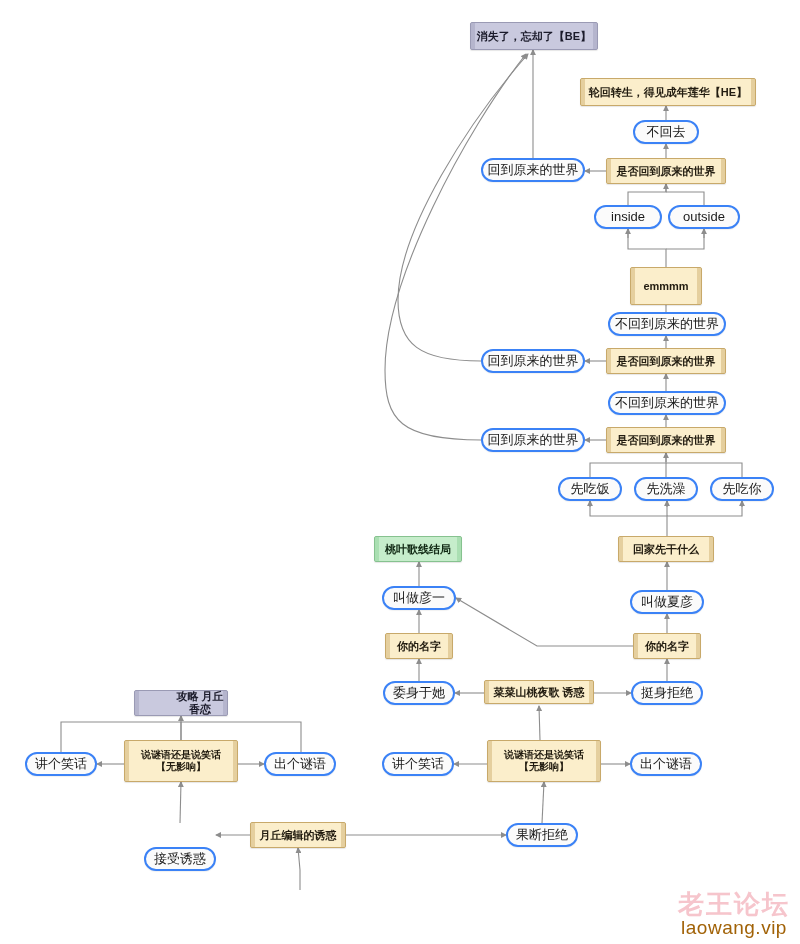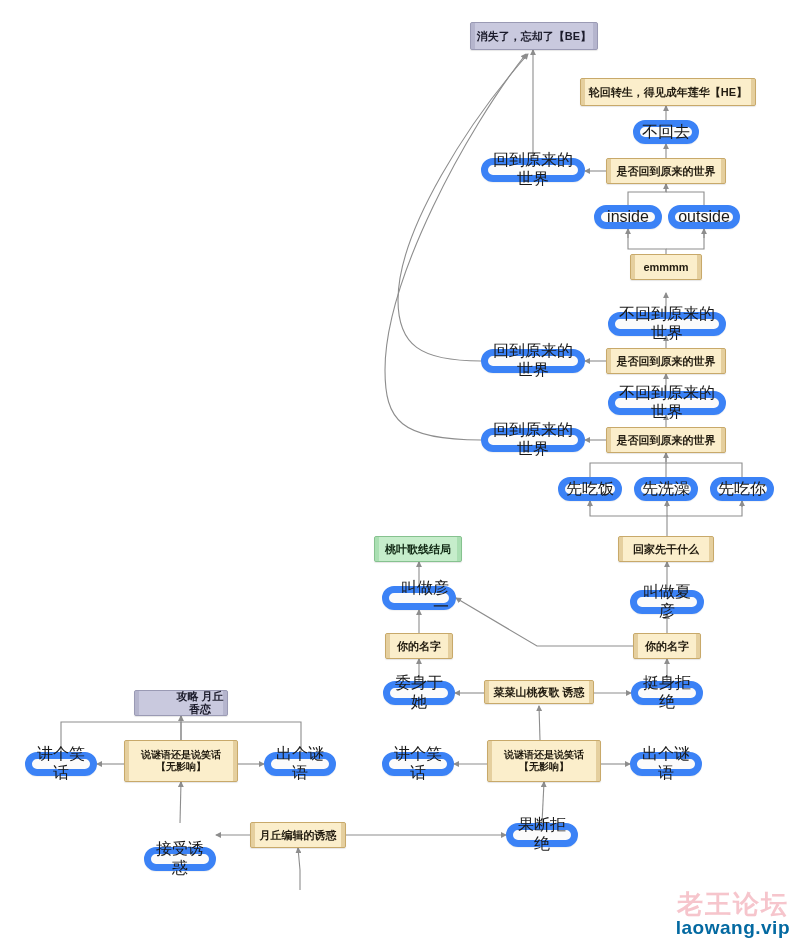--- a/index.html
+++ b/index.html
@@ -35,23 +35,23 @@
     justify-content: center;
     text-align: center;
     line-height: 1.18;
     color: #1a1a1a;
     white-space: pre-line;
     user-select: none;
   }
   
   .n-round {
     background: #fbfbfb;
-    border: 7px solid #3b82f6;
+    border: 2px solid #3b82f6;
     border-radius: 14px;
-    font-size: 16px;
+    font-size: 13px;
     box-shadow: 0 1px 1px rgba(0,0,0,0.06);
   }
   
   .n-tan {
     background: #fbeecb;
     border: 1px solid #c8a96a;
     border-radius: 2px;
     font-size: 11px;
     font-weight: bold;
     color: #221c10;
@@ -102,22 +102,22 @@
   }
   #watermark .wm-cn {
     font-size: 26px;
     font-weight: bold;
     color: #f6c5cc;
     letter-spacing: 2px;
     line-height: 1.05;
   }
   #watermark .wm-en {
     font-size: 19px;
-    font-weight: bold;
-    color: #0369a1;
+    font-weight: normal;
+    color: #a16207;
     letter-spacing: 0.5px;
     line-height: 1.05;
   }
   #watermark-ghost {
     position: absolute;
     right: 118px;
     bottom: 2px;
     font-size: 10px;
     color: #e9e9e9;
     pointer-events: none;
@@ -247,21 +247,21 @@
     </g>
   </svg>
 
   <div class="node n-purple" style="left:470px;top:22px;width:128px;height:28px;">消失了，忘却了【BE】</div>
   <div class="node n-tan" style="left:580px;top:78px;width:176px;height:28px;">轮回转生，得见成年莲华【HE】</div>
   <div class="node n-round" style="left:633px;top:120px;width:66px;height:24px;">不回去</div>
   <div class="node n-round" style="left:481px;top:158px;width:104px;height:24px;">回到原来的世界</div>
   <div class="node n-tan" style="left:606px;top:158px;width:120px;height:26px;">是否回到原来的世界</div>
   <div class="node n-round" style="left:594px;top:205px;width:68px;height:24px;">inside</div>
   <div class="node n-round" style="left:668px;top:205px;width:72px;height:24px;">outside</div>
-  <div class="node n-tan" style="left:630px;top:254px;width:72px;height:26px;">emmmm</div>
+  <div class="node n-tan" style="left:630px;top:267px;width:72px;height:38px;">emmmm</div>
   <div class="node n-round" style="left:608px;top:312px;width:118px;height:24px;">不回到原来的世界</div>
   <div class="node n-round" style="left:481px;top:349px;width:104px;height:24px;">回到原来的世界</div>
   <div class="node n-tan" style="left:606px;top:348px;width:120px;height:26px;">是否回到原来的世界</div>
   <div class="node n-round" style="left:608px;top:391px;width:118px;height:24px;">不回到原来的世界</div>
   <div class="node n-round" style="left:481px;top:428px;width:104px;height:24px;">回到原来的世界</div>
   <div class="node n-tan" style="left:606px;top:427px;width:120px;height:26px;">是否回到原来的世界</div>
   <div class="node n-round" style="left:558px;top:477px;width:64px;height:24px;">先吃饭</div>
   <div class="node n-round" style="left:634px;top:477px;width:64px;height:24px;">先洗澡</div>
   <div class="node n-round" style="left:710px;top:477px;width:64px;height:24px;">先吃你</div>
   <div class="node n-tan" style="left:618px;top:536px;width:96px;height:26px;font-family:Liberation Serif, serif;">回家先干什么</div>

